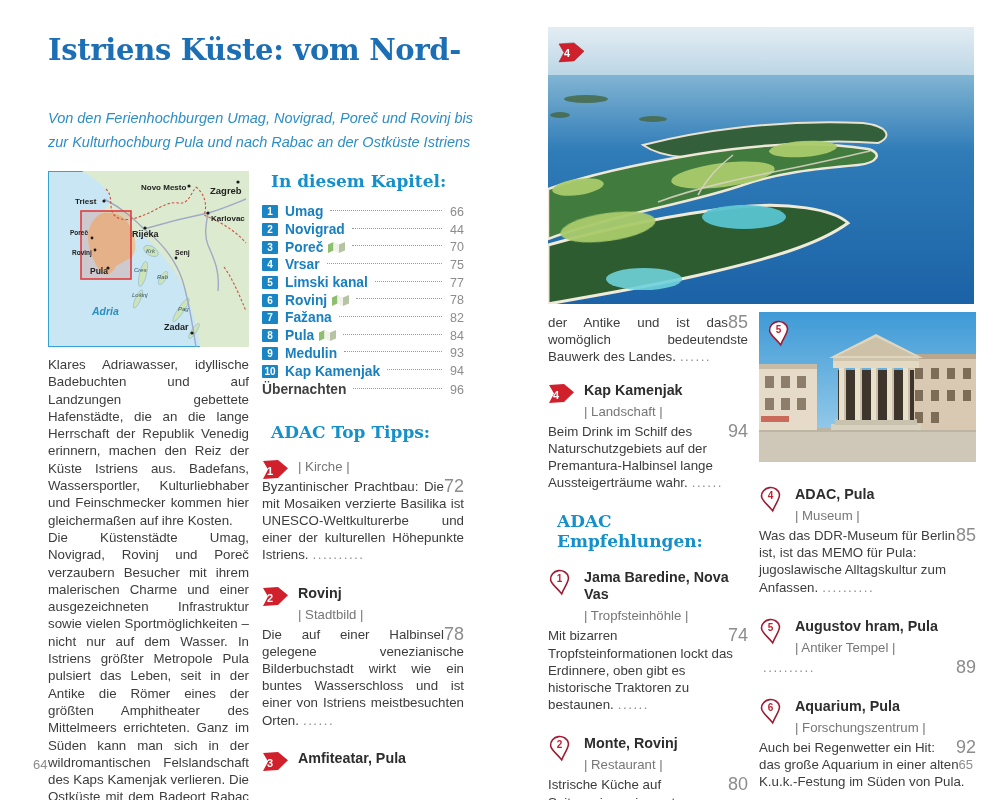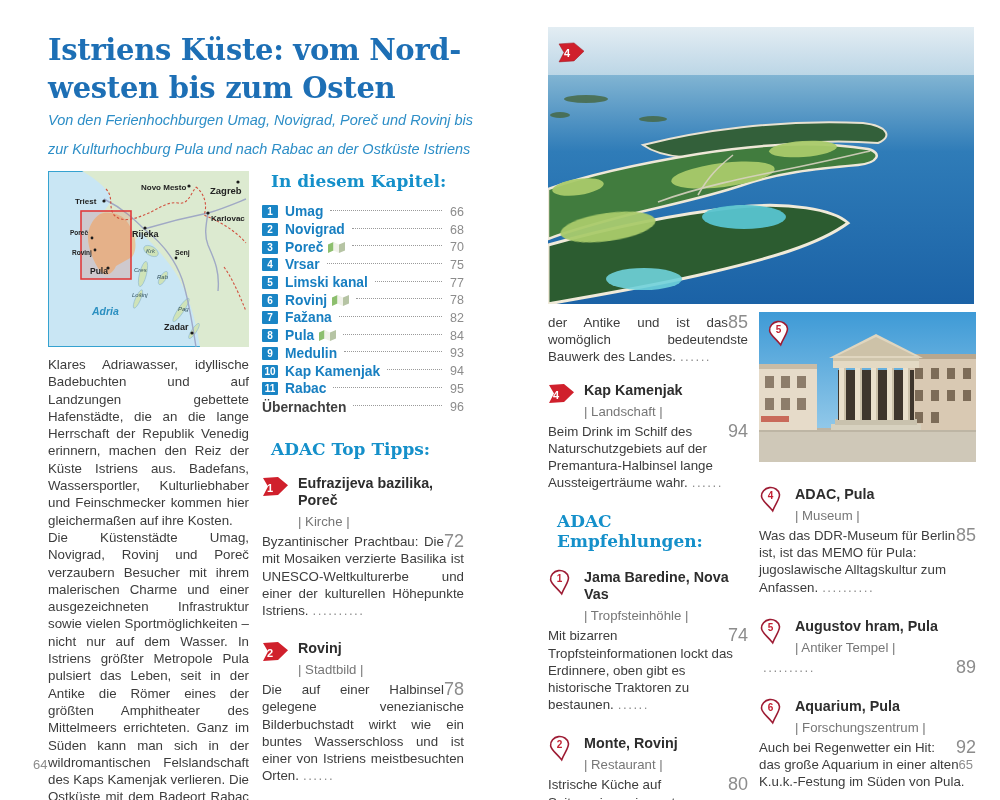--- a/index.html
+++ b/index.html
@@ -4,21 +4,21 @@
 <style>
   html,body{margin:0;padding:0}
   body{width:1000px;height:800px;position:relative;background:#ffffff;
        font-family:"Liberation Sans",sans-serif;color:#3c3c3c;overflow:hidden}
   .abs{position:absolute}
 
   
   .title{left:48px;top:12px;width:470px;font-family:"DejaVu Serif",serif;font-weight:700;
          color:#1d6fb5;font-size:29px;line-height:38px;letter-spacing:-0.3px}
   .subtitle{left:48px;top:106px;width:440px;font-style:italic;color:#2d8ec7;
-            font-size:14.5px;line-height:29px}
+            font-size:14.5px;line-height:24px}
 
   
   .col-left-body{left:48px;top:356px;width:201px;font-size:13.3px;line-height:17.3px;
                  text-align:justify;color:#3c3c3c}
   .col-left-body p{margin:0}
   .col-mid{left:262px;top:171px;width:202px}
   .col-r1{left:548px;top:314px;width:200px}
   .col-r2{left:759px;top:312px;width:217px}
 
   .sec-head{font-family:"DejaVu Serif",serif;font-weight:700;color:#1590ca;font-size:17px;
@@ -55,21 +55,21 @@
   .svg-city{font-weight:700;fill:#222;font-size:8px}
   .svg-town{font-weight:700;fill:#222;font-size:6.5px}
   .svg-isle{font-style:italic;fill:#33525e;font-size:6px}
   .svg-sea{font-style:italic;fill:#2a8fc0;font-size:10.5px;font-weight:700}
   .marker-num{fill:#fff;font-weight:700;font-size:11px}
   .pin-num{fill:#c32032;font-weight:700;font-size:10px}
 </style>
 </head>
 <body>
 
-<h1 class="abs title"><span>Istriens Küste: vom Nord-</span><br><span>westen bis zum Osten</span></h1>
+<h1 class="abs title"><span>Istriens Küste: vom Nord-</span><br></h1>
 
 <div class="abs subtitle">Von den Ferienhochburgen Umag, Novigrad, Poreč und Rovinj bis zur Kulturhochburg Pula und nach Rabac an der Ostküste Istriens</div>
 
 <div class="abs map-box">
 <svg width="201" height="176" viewBox="0 0 201 176">
   <rect x="0" y="0" width="201" height="176" fill="#c9e6f4" stroke="#35a2d0" stroke-width="2"></rect>
 
   <path d="M34,0 L201,0 L201,176 L152,176 C148,148 139,116 122,94 C110,78 100,68 92,61 C89,70 82,77 74,76 L68,95 C64,104 57,106 52,100 C44,88 40,76 40,66 C40,56 45,48 52,43 C60,37 66,29 59,20 C53,12 44,6 34,0 Z" fill="#dcead0"></path>
 
   <path d="M52,43 C60,40 74,42 80,52 C88,64 90,78 84,86 L68,95 C64,104 57,106 52,100 C44,88 40,76 40,66 C40,56 45,48 52,43 Z" fill="#e7c79c"></path>
@@ -140,21 +140,21 @@
   <div class="ch-row">
     <span class="ch-num">1</span>
     <span class="ch-label">Umag</span>
     <span class="leader"></span>
     <span class="ch-page">66</span>
   </div>
   <div class="ch-row">
     <span class="ch-num">2</span>
     <span class="ch-label">Novigrad</span>
     <span class="leader"></span>
-    <span class="ch-page">68</span>
+    <span class="ch-page">44</span>
   </div>
   <div class="ch-row">
     <span class="ch-num">3</span>
     <span class="ch-label">Poreč</span>
     <span class="mapicon">
         <svg width="17" height="11" viewBox="0 0 17 11">
           <polygon points="0,2.5 5.5,0 5.5,8.5 0,11" fill="#8dbf6e"></polygon>
           <polygon points="5.5,0 11,2.5 11,11 5.5,8.5" fill="#f1f2ea"></polygon>
           <polygon points="11,2.5 17,0 17,8.5 11,11" fill="#b6c4a4"></polygon>
         </svg>
@@ -211,42 +211,35 @@
     <span class="ch-label">Medulin</span>
     <span class="leader"></span>
     <span class="ch-page">93</span>
   </div>
   <div class="ch-row">
     <span class="ch-num">10</span>
     <span class="ch-label">Kap Kamenjak</span>
     <span class="leader"></span>
     <span class="ch-page">94</span>
   </div>
-  <div class="ch-row">
-    <span class="ch-num">11</span>
-    <span class="ch-label">Rabac</span>
-    <span class="leader"></span>
-    <span class="ch-page">95</span>
-  </div>
   <div class="ch-row" style="margin-top:1px">
     <span class="ch-label dark">Übernachten</span>
     <span class="leader"></span>
     <span class="ch-page">96</span>
   </div>
 
   <h2 class="sec-head" style="margin-top:23px;margin-bottom:16px">ADAC Top Tipps:</h2>
 
   <div class="tip">
     <span class="tip-marker">
       <svg width="28" height="24" viewBox="0 0 28 24">
           <polygon points="1,3 16,3 26,12 16,21 1,21 6,12" fill="#d0202c" transform="skewY(-4)"></polygon>
           <text x="8" y="17" text-anchor="middle" class="marker-num">1</text>
         </svg>
     </span>
-    <div class="tip-head">Eufrazijeva bazilika, Poreč</div>
     <div class="tip-cat">| Kirche |</div>
     <p class="tip-text"><span class="tip-pg">72</span><span>Byzantinischer Prachtbau: Die mit Mosaiken verzierte Basilika ist UNESCO-Weltkulturerbe und einer der kulturellen Höhepunkte Istriens.</span><span class="dots mid"></span></p>
   </div>
 
   <div class="tip" style="margin-top:21px">
     <span class="tip-marker">
       <svg width="28" height="24" viewBox="0 0 28 24">
           <polygon points="1,3 16,3 26,12 16,21 1,21 6,12" fill="#d0202c" transform="skewY(-4)"></polygon>
           <text x="8" y="17" text-anchor="middle" class="marker-num">2</text>
         </svg>

